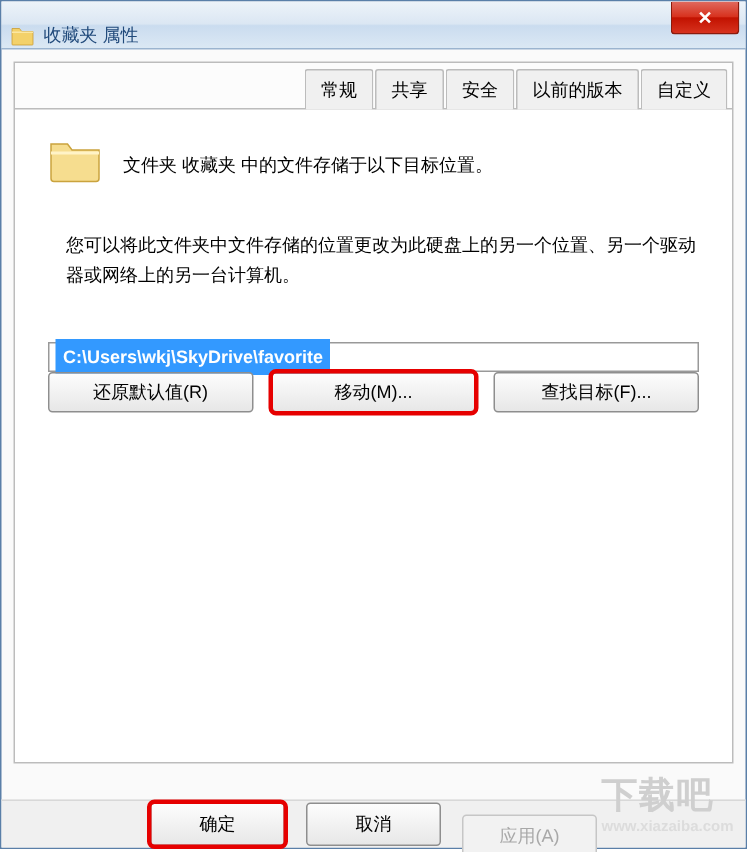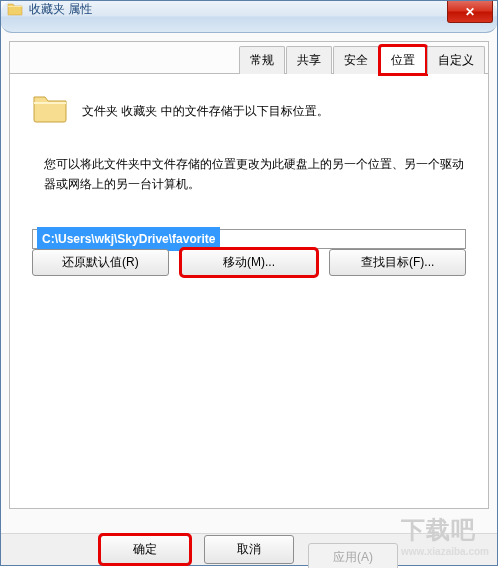--- a/index.html
+++ b/index.html
@@ -15,24 +15,23 @@
   .window {
     position: relative;
     width: 498px; height: 566px;
     border: 1px solid #5a7fa8;
     background: #fafafa;
   }
   .titlebar {
     height: 32px;
     background: linear-gradient(#edf3f9 0%, #dbe7f3 48%, #cadcef 52%, #dbe8f4 100%);
     border-bottom: 1px solid #9bb4cf;
-    display: flex; align-items: flex-start;
+    display: flex; align-items: flex-end;
     padding: 0 0 0 6px;
     position: relative;
-    border-radius: 11px;
   }
   .titlebar .icon { width: 16px; height: 16px; margin-right: 6px; }
   .title-text { color: #214a7b; font-size: 12px; }
   .close-btn {
     position: absolute; top: 0; right: 4px;
     width: 46px; height: 22px;
     background: linear-gradient(#e06a5e 0%, #d7321e 48%, #c21200 52%, #d7321e 100%);
     border: 1px solid #8a1a0c;
     border-top: none;
     border-radius: 0 0 3px 3px;
@@ -141,21 +140,21 @@
     <div class="close-btn">
       <span>✕</span>
     </div>
   </div>
 
   <div class="client">
     <div class="tabs">
       <div class="tab"><span>常规</span></div>
       <div class="tab"><span>共享</span></div>
       <div class="tab"><span>安全</span></div>
-      <div class="tab active hl-red"><span>位置</span></div>
+      <div class="tab"><span>以前的版本</span></div>
       <div class="tab"><span>自定义</span></div>
     </div>
 
     <div class="content">
       <div class="row1">
         <span class="folder-icon">
           <svg viewBox="0 0 36 32">
               <path fill="#f6dd8f" stroke="#caa33e" d="M2 5h11l3 4h18v19a2 2 0 0 1-2 2H4a2 2 0 0 1-2-2V5z"></path>
               <path fill="#fff3c7" d="M2 10h32v2H2z"></path>
             </svg>

